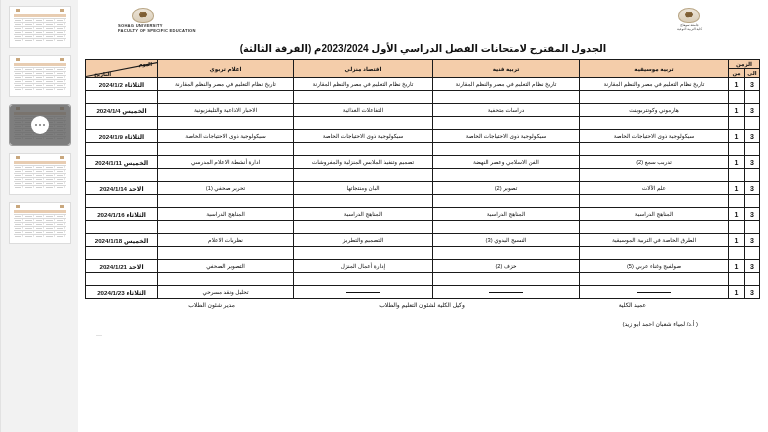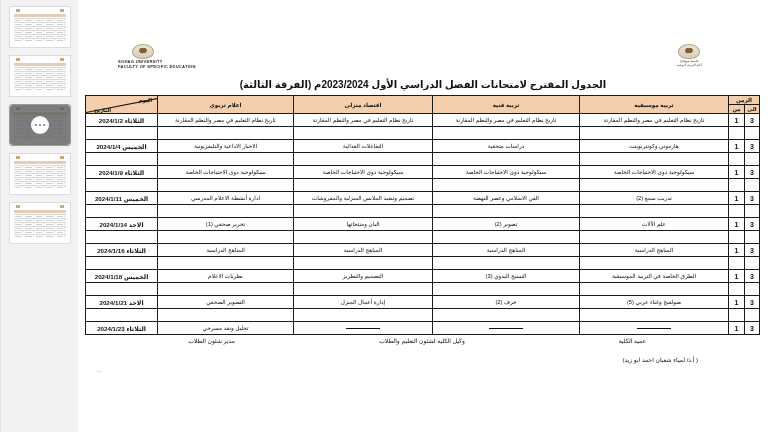--- a/index.html
+++ b/index.html
@@ -98,21 +98,20 @@
   }
 
   
   .page {
     position: relative;
     width: 690px;
     height: 352px;
     background: #ffffff;
     padding: 6px 8px 0 8px;
     direction: rtl;
-    margin-top: 36px;
   }
 
   
   .doc-header {
     position: relative;
     height: 36px;
   }
   .logo-block {
     position: absolute;
     top: 2px;

